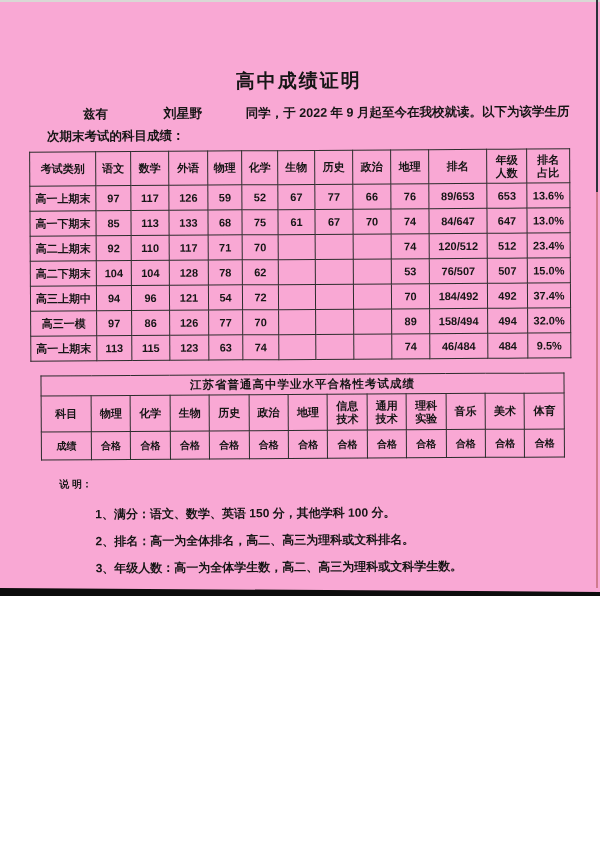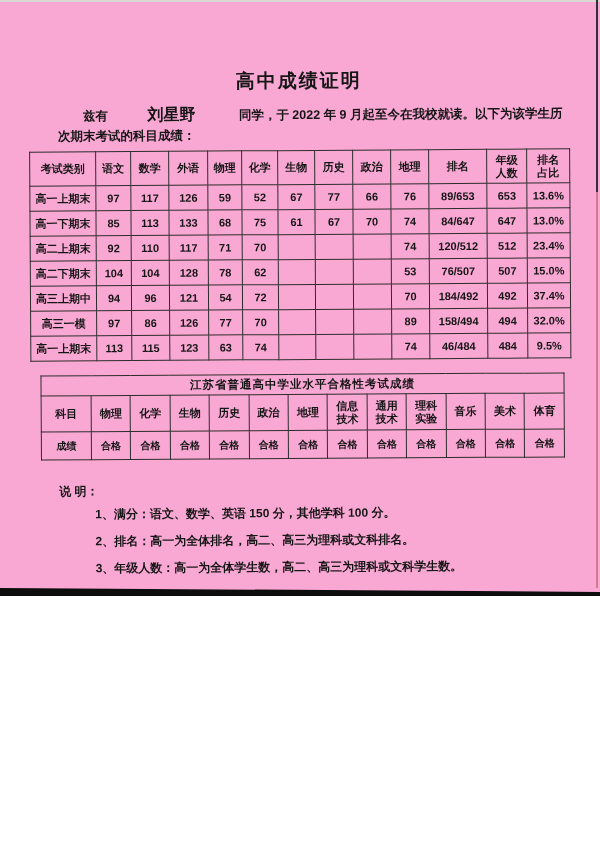--- a/index.html
+++ b/index.html
@@ -8,38 +8,38 @@
     background:#f9a8d4;color:#161616;
     font-family:"Liberation Sans","DejaVu Sans",sans-serif;
   }
   .tilt{position:absolute;inset:0;transform:rotate(-0.35deg);}
   .doc-title{
     position:absolute;top:68px;left:0;width:100%;text-align:center;
     font-size:19px;font-weight:700;letter-spacing:2px;
   }
   .intro-line1{position:absolute;top:104px;left:0;width:100%;font-size:12.5px;font-weight:700;white-space:nowrap;}
   .intro-prefix{display:inline-block;margin-left:84px;text-align:right;}
-  .student-name{display:inline-block;margin-left:36px;font-size:16px;}
+  .student-name{display:inline-block;margin-left:52px;font-size:13px;}
   .intro-rest{display:inline-block;margin-left:40px;}
-  .intro-line2{position:absolute;top:127px;left:59px;font-size:12.5px;font-weight:700;}
+  .intro-line2{position:absolute;top:127px;left:48px;font-size:12.5px;font-weight:700;}
 
   table{border-collapse:collapse;table-layout:fixed;}
   th,td{border:1.5px solid #2d2d2d;text-align:center;vertical-align:middle;padding:0;overflow:hidden;}
 
   .score-table{position:absolute;top:150px;left:30px;width:540px;}
   .score-table th{height:33px;font-size:11px;font-weight:700;white-space:pre-line;line-height:1.15;}
   .score-table td{height:24px;font-size:11px;font-weight:600;}
   .score-table td.rowlabel{font-weight:700;}
 
   .level-table{position:absolute;top:374px;left:40px;width:524px;}
   .level-table .title-cell{height:19px;font-size:11.5px;font-weight:700;letter-spacing:1px;}
   .level-table th{height:35px;font-size:11px;font-weight:700;white-space:pre-line;line-height:1.15;}
   .level-table td{height:27px;font-size:10px;font-weight:700;}
 
-  .notes-heading{position:absolute;top:476px;left:58px;font-size:12px;font-weight:700;margin-top:6px;}
+  .notes-heading{position:absolute;top:476px;left:58px;font-size:10px;font-weight:700;}
   .notes-list{position:absolute;top:500px;left:94px;width:460px;}
   .note-item{font-size:12px;font-weight:700;line-height:27px;white-space:nowrap;}
   .closing{position:absolute;top:604px;left:118px;font-size:15px;font-weight:700;letter-spacing:1px;}
 
   .stamp{position:absolute;left:412px;top:606px;width:156px;height:150px;}
   .stamp svg{position:absolute;left:0;top:0;}
   .stamp-school-name{
     position:absolute;top:56px;left:0;width:100%;text-align:center;
     font-size:12.5px;font-weight:700;color:#111;letter-spacing:0.5px;white-space:nowrap;
   }

